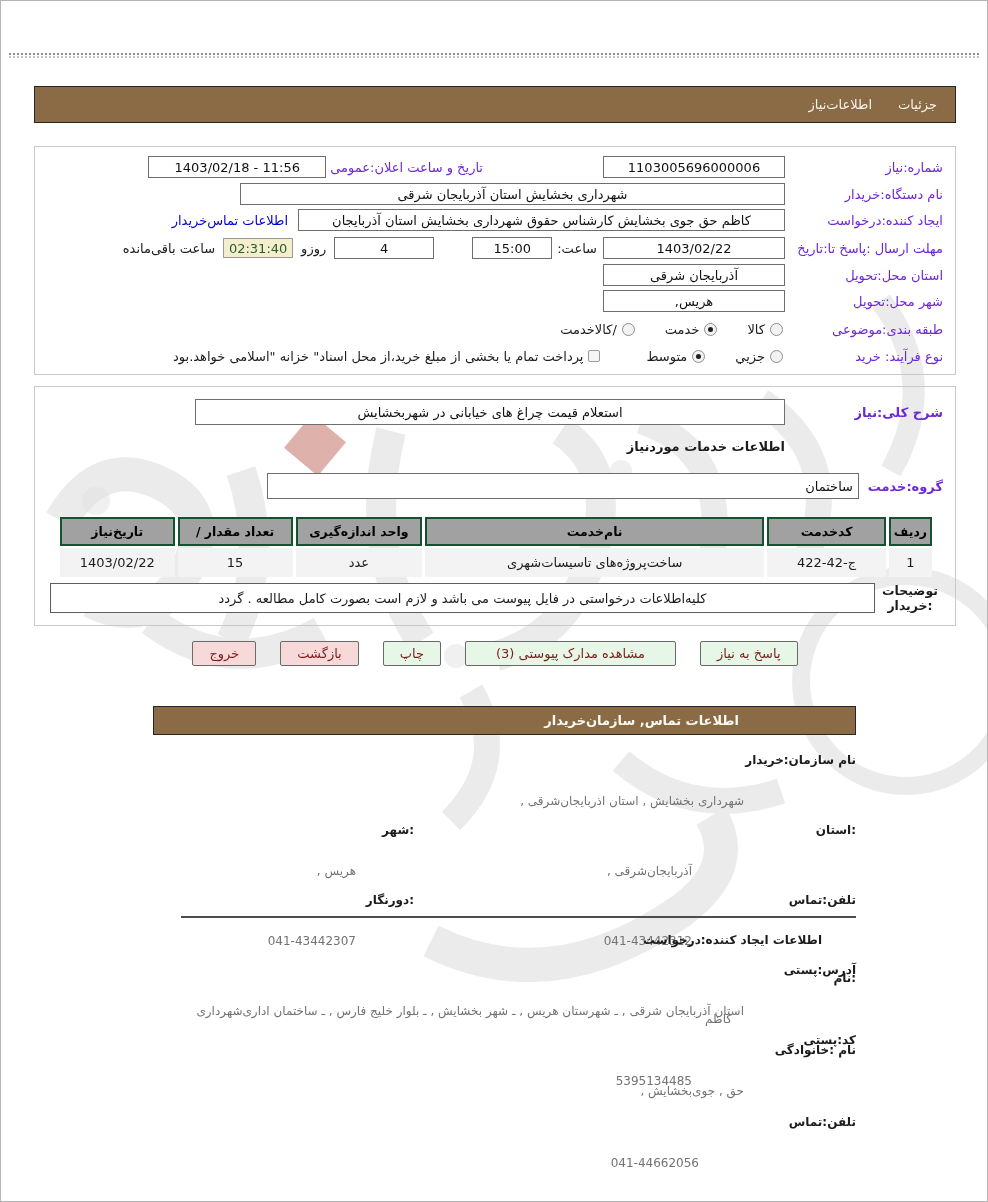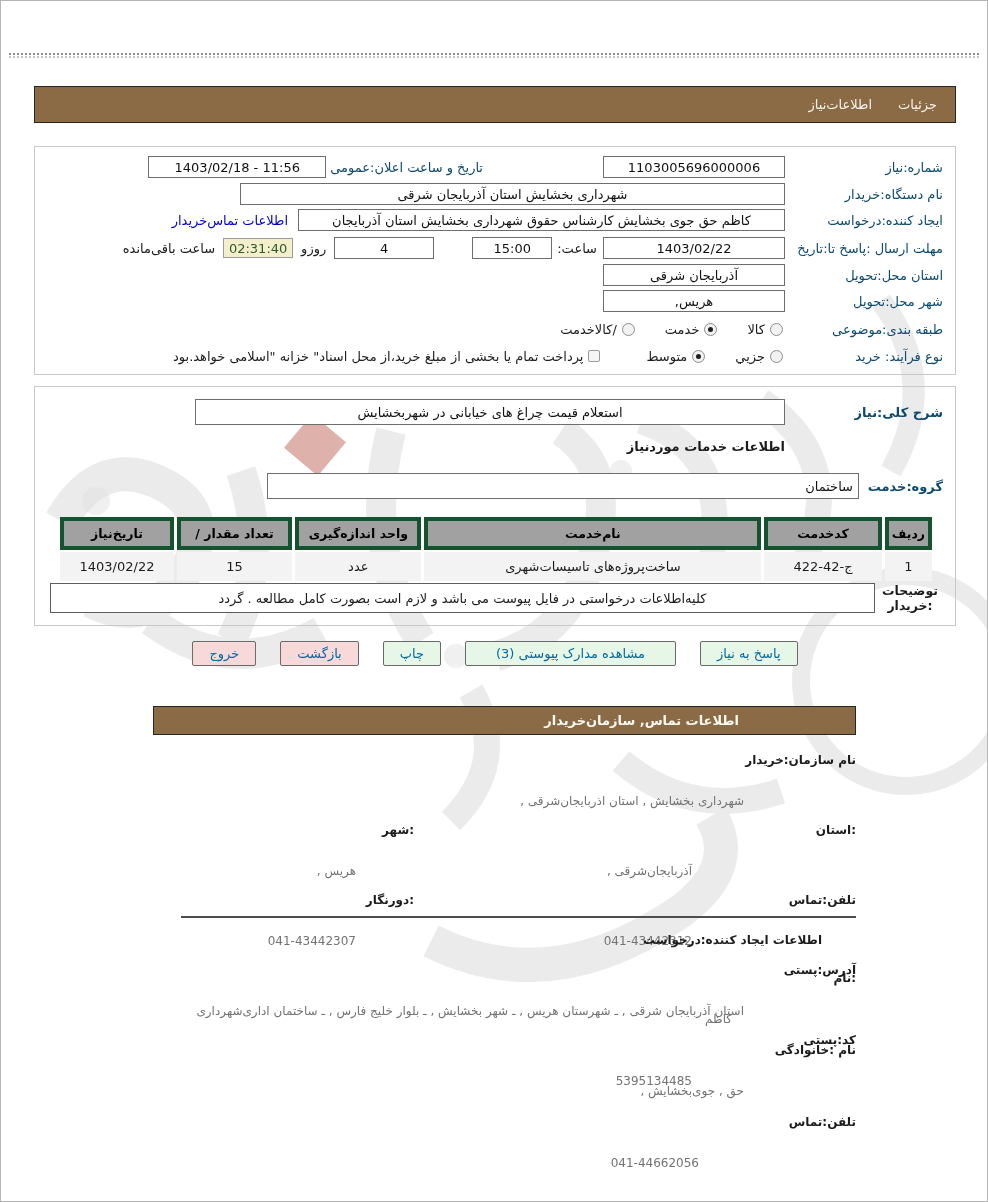--- a/index.html
+++ b/index.html
@@ -33,21 +33,21 @@
   .bar1 span { cursor:pointer; }
 
   .panel {
     position:absolute; left:33px; width:922px;
     border:1px solid #c9c9c9; background:transparent;
   }
   .box1 { top:145px; height:229px; }
   .box2 { top:385px; height:240px; }
 
   .frow { position:absolute; right:12px; left:12px; height:24px; display:flex; align-items:center; font-size:13px; }
-  .flabel { width:158px; flex:none; color:#0c4a6e; }
+  .flabel { width:158px; flex:none; color:#6d28d9; }
   .flabel.b { font-weight:700; }
   .inp {
     border:1px solid #6e6e6e; background:#fff; height:22px;
     display:flex; align-items:center; justify-content:center;
     font-size:13px; color:#111; flex:none; overflow:hidden; white-space:nowrap;
   }
   .inp.rt { justify-content:flex-start; padding-right:5px; }
   .link { color:#0000cc; margin-right:10px; cursor:pointer; white-space:nowrap; }
   .count {
     border:1px solid #9a9a9a; background:#f3efcd; color:#2f5b2f;
@@ -68,39 +68,39 @@
   .opt { display:flex; align-items:center; gap:5px; }
 
   .svc-header { position:absolute; top:52px; right:170px; font-weight:700; font-size:13px; }
 
   table.svc {
     position:absolute; top:128px; right:20px; width:878px;
     border-collapse:separate; border-spacing:3px 2px; font-size:13px;
   }
   table.svc th {
     background:#a1a1a1; color:#000; font-weight:700; font-size:12.5px;
-    border:4px solid #14532d; padding:5px 3px; white-space:nowrap;
+    border:2px solid #14532d; padding:5px 3px; white-space:nowrap;
   }
   table.svc td {
     background:#f3f3f3; text-align:center; padding:7px 3px; white-space:nowrap;
   }
   .ltr { direction:ltr; unicode-bidi:embed; }
 
   .notes { position:absolute; top:196px; right:16px; left:15px; display:flex; align-items:center; }
   .notes-label { width:58px; flex:none; font-weight:700; font-size:12.5px; text-align:center; line-height:1.2; }
   .notes-box {
     flex:1; margin-right:6px; height:30px; border:1px solid #5e5e5e; background:#fff;
     display:flex; align-items:center; justify-content:center; font-size:13px;
   }
 
   .btns { position:absolute; top:640px; left:33px; width:922px; display:flex; justify-content:center; gap:24px; }
   .btn {
     height:25px; border:1px solid #6a6a6a; border-radius:2px;
     font-size:13px; display:flex; align-items:center; justify-content:center;
-    padding:0 16px; cursor:pointer; white-space:nowrap; color:#0369a1;
+    padding:0 16px; cursor:pointer; white-space:nowrap; color:#7f1d1d;
   }
   .btn.green { background:#e7f7e7; }
   .btn.pink  { background:#f8d9d9; }
   .btn.wide  { padding:0 30px; }
 
   .bar2 {
     position:absolute; top:705px; left:152px; width:703px; height:29px;
     background:#8a6b45; border:1px solid #262626; color:#fdfaf4;
     font-weight:700; font-size:13px; display:flex; align-items:center;
     padding-right:116px;

